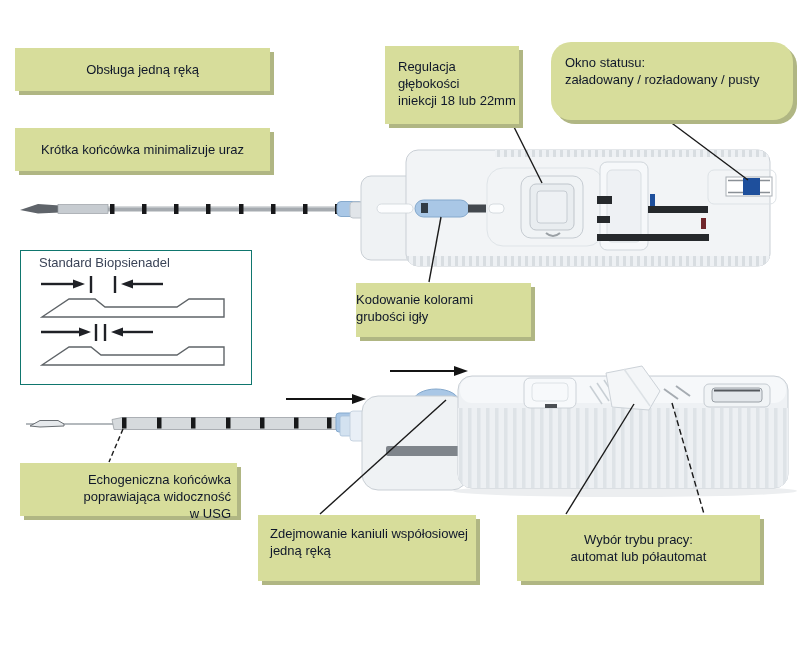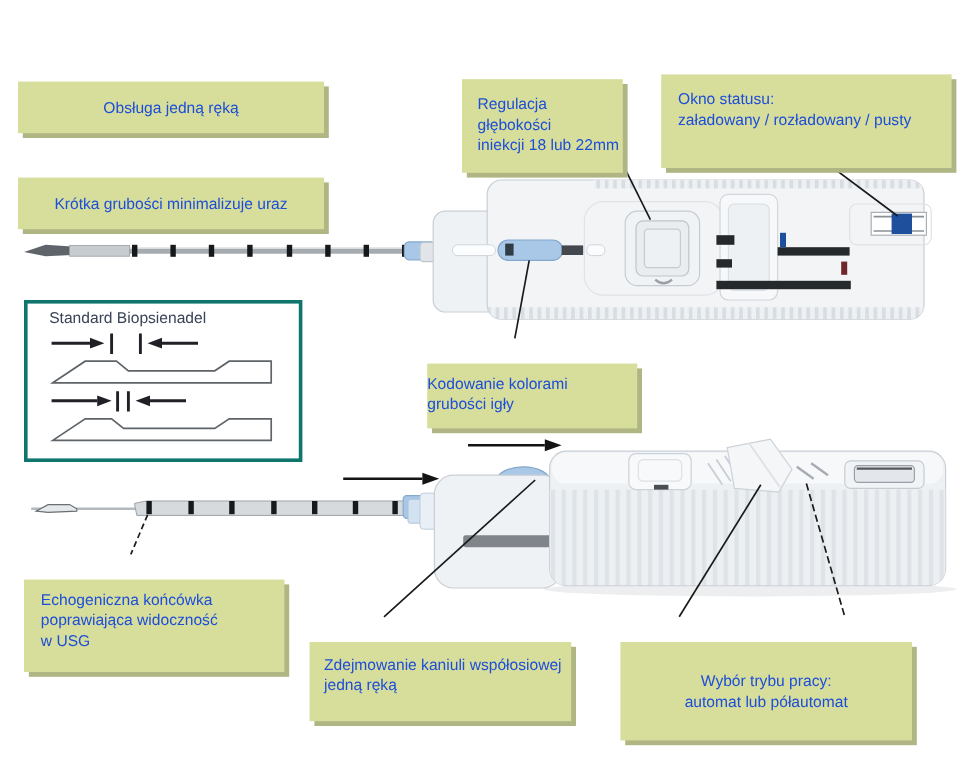--- a/index.html
+++ b/index.html
@@ -5,38 +5,37 @@
   html,body{margin:0;padding:0;background:#ffffff;}
   .stage{
     position:relative;width:800px;height:648px;overflow:hidden;background:#ffffff;
     font-family:"Liberation Sans",sans-serif;
   }
   .stage svg.illustration{position:absolute;left:0;top:0;}
   .callout{
     position:absolute;
     background:var(--label_bg,#d7dd9b);
     box-shadow:4px 4px 0 var(--label_shadow,#b0b683);
-    color:#1d4ed8;
+    color:#0f172a;
     font-size:13px;line-height:1.32;
     white-space:pre-line;
     box-sizing:border-box;
-    margin-top:20px;
   }
   .callout.center{display:flex;align-items:center;justify-content:center;text-align:center;padding:0 6px;}
   .c1{left:15px;top:48px;width:255px;height:43px;}
   .c2{left:15px;top:128px;width:255px;height:43px;}
   .c3{left:385px;top:46px;width:134px;height:78px;padding:12px 2px 0 13px;}
-  .c4{left:551px;top:42px;width:242px;height:78px;padding:12px 6px 0 14px;}
+  .c4{left:551px;top:42px;width:242px;height:78px;padding:12px 6px 0 14px;border-radius:20px;}
   .c5{left:356px;top:283px;width:175px;height:54px;padding:8px 6px 0 0;}
-  .c6{left:20px;top:463px;width:217px;height:77px;padding:8px 6px 1px 14px;}
+  .c6{left:20px;top:463px;width:217px;height:53px;padding:8px 6px 1px 14px;text-align:right;}
   .c7{left:258px;top:515px;width:218px;height:66px;padding:10px 4px 10px 12px;}
-  .c8{left:517px;top:515px;width:243px;height:82px;}
+  .c8{left:517px;top:515px;width:243px;height:66px;}
   .needle-box{
     position:absolute;left:20px;top:250px;width:232px;height:135px;
-    border:3px solid #0f766e;background:#ffffff;box-sizing:border-box;
+    border:1px solid #0f766e;background:#ffffff;box-sizing:border-box;
     padding:5px 0 0 18px;
   }
   .nb-title{font-size:13px;color:#3a4357;line-height:1.15;}
   .nb-profile{display:block;margin:1px 0 0 0;}
   .fill-status{fill:var(--status_blue,#1e4f9c);}
   .fill-hub{fill:var(--hub_blue,#a9c7e6);}
 </style>
 </head>
 <body>
 
@@ -225,21 +224,21 @@
         <line x1="57" y1="4" x2="57" y2="21" stroke-width="2.4"></line>
         <line x1="66" y1="4" x2="66" y2="21" stroke-width="2.4"></line>
         <polygon points="72,12 84,7.5 84,16.5" stroke="none"></polygon>
         <line x1="84" y1="12" x2="114" y2="12" stroke-width="2.4"></line>
       </g>
       <path d="M3,45 L30,27 L52,27 L62,35 L138,35 L150,27 L185,27 L185,45 Z" fill="#ffffff" stroke="#5f6468" stroke-width="1.4"></path>
     </svg>
   </div>
 
   <div class="callout c1 center">Obsługa jedną ręką</div>
-  <div class="callout c2 center">Krótka grubości minimalizuje uraz</div>
+  <div class="callout c2 center">Krótka końcówka minimalizuje uraz</div>
   <div class="callout c3">Regulacja głębokości
 iniekcji 18 lub 22mm</div>
   <div class="callout c4">Okno statusu:
 załadowany / rozładowany / pusty</div>
   <div class="callout c5">Kodowanie kolorami
 grubości igły</div>
   <div class="callout c6">Echogeniczna końcówka
 poprawiająca widoczność
 w USG</div>
   <div class="callout c7">Zdejmowanie kaniuli współosiowej

